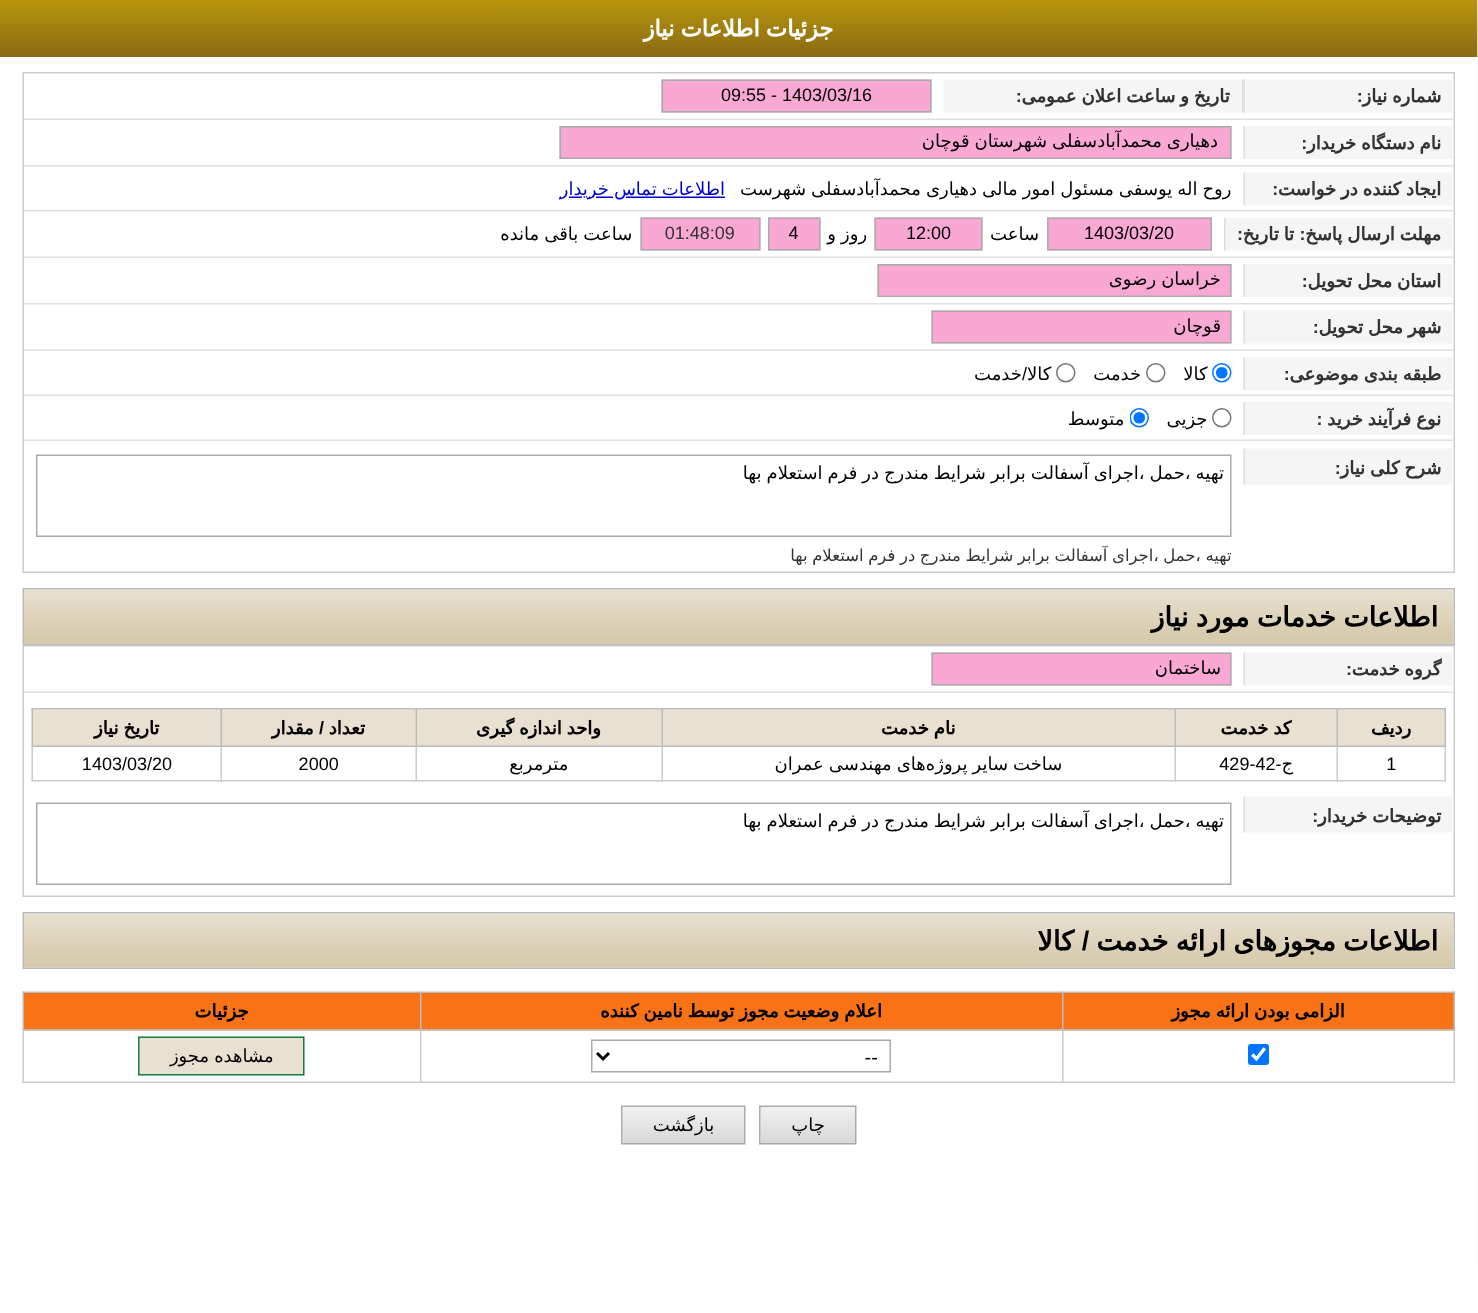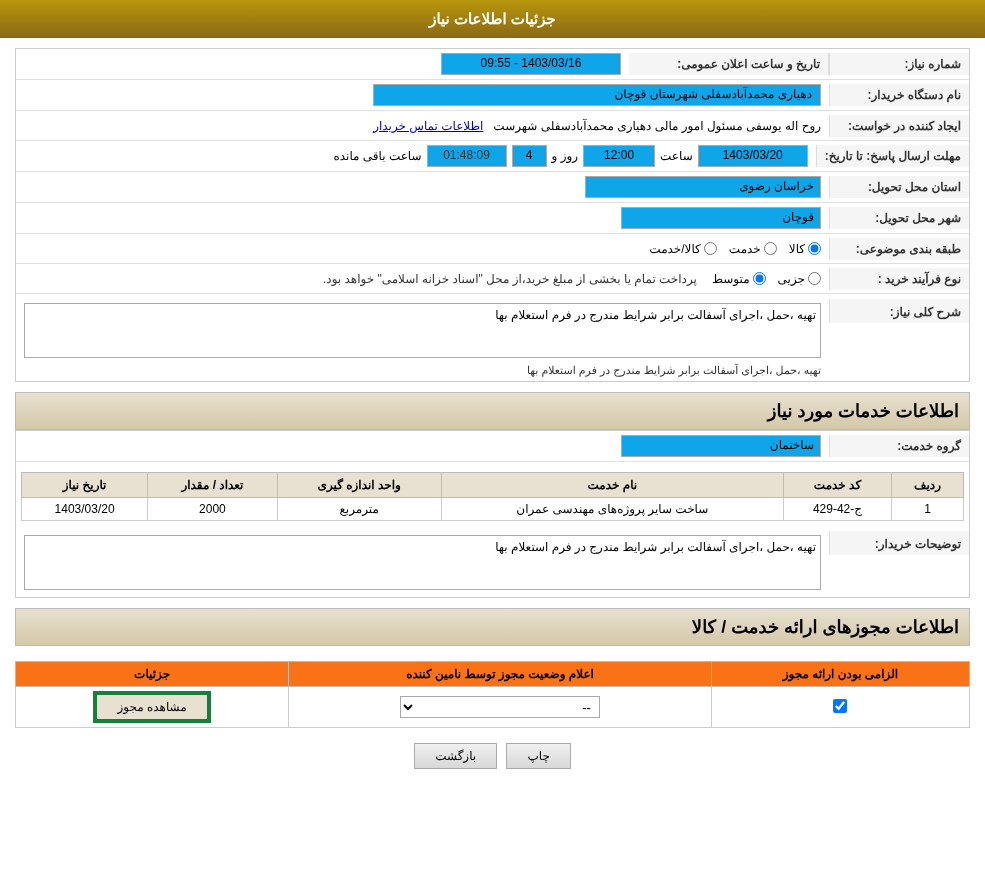--- a/index.html
+++ b/index.html
@@ -49,21 +49,21 @@
       border-left: 1px solid #ddd;
       white-space: nowrap;
     }
     .value-cell {
       padding: 4px 8px;
       flex: 1;
       text-align: right;
     }
     .input-box {
       border: 1px solid #aaa;
-      background: #0ea5e9;
+      background: #f9a8d4;
       padding: 2px 5px;
       height: 22px;
       display: inline-block;
     }
     .blue-link {
       color: #0000cc;
       text-decoration: underline;
       cursor: pointer;
     }
     .row-inline {
@@ -280,21 +280,20 @@
             <div class="radio-group">
               <div class="radio-item">
                 <input type="radio" name="process" style="">
                 <span>جزیی</span>
               </div>
               <div class="radio-item">
                 <input type="radio" name="process" checked="" style="">
                 <span>متوسط</span>
               </div>
             </div>
-            <span class="notice-text" style="margin-right:10px;">پرداخت تمام یا بخشی از مبلغ خرید،از محل "اسناد خزانه اسلامی" خواهد بود.</span>
           </div>
         </div>
       </div>
 
       <div class="form-row" style="align-items:flex-start; padding-top:5px;">
         <div class="label-cell" style="padding-top:6px;">شرح کلی نیاز:</div>
         <div class="value-cell">
           <textarea class="textarea-box" readonly="" style="">تهیه ،حمل ،اجرای آسفالت برابر شرایط مندرج در فرم استعلام بها</textarea>
           <div style="text-align:right; font-size:11px; color:#333; padding-top:3px;">تهیه ،حمل ،اجرای آسفالت برابر شرایط مندرج در فرم استعلام بها</div>
         </div>
@@ -369,21 +368,21 @@
         <tr>
     <td>
       <input type="checkbox" class="checkbox-input" checked="" style="">
     </td>
     <td>
       <select class="select-box">
         <option>--</option>
       </select>
     </td>
     <td>
-      <button class="btn" style="background:#e8e0d0; border:4px solid #15803d;">مشاهده مجوز</button>
+      <button class="btn" style="background:#e8e0d0; border:1px solid #15803d;">مشاهده مجوز</button>
     </td>
   </tr>
           </tbody>
       </table>
     </div>
 
     <div class="footer-buttons">
       <button class="btn btn-print">چاپ</button>
       <button class="btn btn-back">بازگشت</button>
     </div>

